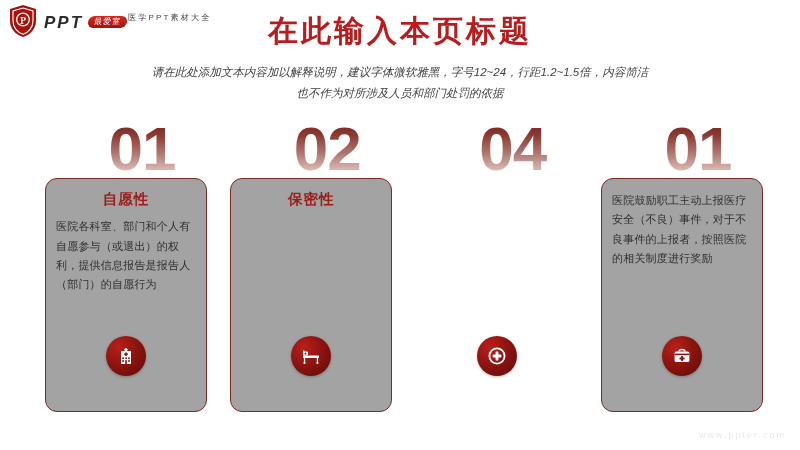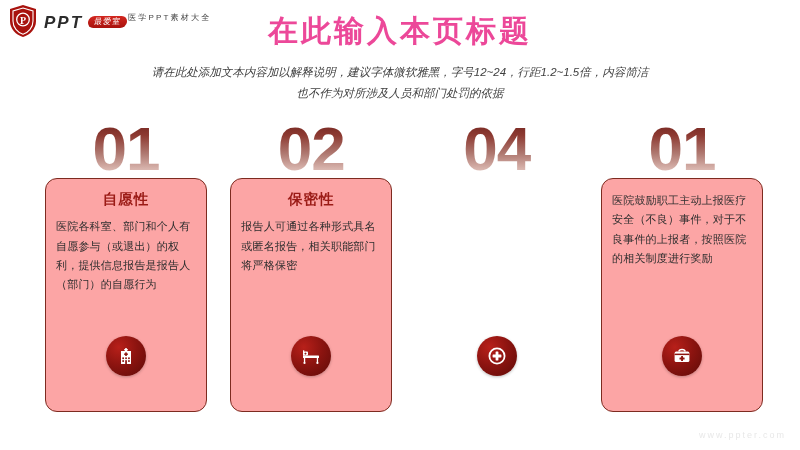--- a/index.html
+++ b/index.html
@@ -70,21 +70,21 @@
 
   
   #page-title {
     position: absolute;
     top: 14px;
     left: 0;
     width: 800px;
     text-align: center;
     font-size: 30px;
     font-weight: bold;
-    color: #ec4899;
+    color: #b91c1c;
     letter-spacing: 3px;
     line-height: 1.15;
   }
   #subtitle {
     position: absolute;
     top: 62px;
     left: 0;
     width: 800px;
     text-align: center;
     font-size: 11.5px;
@@ -105,21 +105,21 @@
     justify-content: space-between;
   }
   .card-wrap {
     position: relative;
     width: 172px;
     height: 300px;
   }
   .big-number {
     position: absolute;
     top: 0;
-    left: 0;
+    left: 16px;
     width: 172px;
     text-align: center;
     font-size: 62px;
     font-weight: bold;
     line-height: 1;
     letter-spacing: -1px;
     background: linear-gradient(180deg,
         #6b1f1a 0%,
         #8d3a32 28%,
         #b07a72 58%,
@@ -130,21 +130,21 @@
     color: transparent;
     -webkit-text-fill-color: transparent;
   }
   .card {
     position: absolute;
     top: 60px;
     left: 5px;
     width: 162px;
     height: 234px;
     box-sizing: border-box;
-    background: #fca5a5;
+    background: #a3a3a3;
     border: 1.4px solid #7d2b20;
     border-radius: 12px;
     padding: 12px 10px 0 10px;
     text-align: center;
   }
   .card-title {
     font-size: 14.5px;
     font-weight: bold;
     color: #9b1b16;
     letter-spacing: 1px;
@@ -233,21 +233,20 @@
         <rect x="12.1" y="14.2" width="1.7" height="1.7" fill="#8d1410"></rect>
         <rect x="9.2" y="14.2" width="1.7" height="3.8" fill="#8d1410"></rect>
       </svg>
     </div>
   </div>
 
   <div class="card-wrap">
     <div class="big-number">02</div>
     <div class="card">
       <div class="card-title">保密性</div>
-      <div class="card-body">报告人可通过各种形式具名或匿名报告，相关职能部门将严格保密</div>
     </div>
     <div class="icon-circle">
       <svg width="22" height="20" viewBox="0 0 22 20">
         <rect x="3" y="9.4" width="16" height="2.6" rx="0.6" fill="#ffffff"></rect>
         <rect x="3.6" y="5.6" width="4.4" height="3.8" rx="0.8" fill="#ffffff"></rect>
         <rect x="4.9" y="6.6" width="0.9" height="2" fill="#8d1410"></rect>
         <rect x="4.2" y="7.2" width="2.3" height="0.9" fill="#8d1410"></rect>
         <rect x="3" y="4.3" width="1.3" height="5.4" fill="#ffffff"></rect>
         <rect x="3.9" y="12" width="1.3" height="4.3" fill="#ffffff"></rect>
         <rect x="16.8" y="12" width="1.3" height="4.3" fill="#ffffff"></rect>

